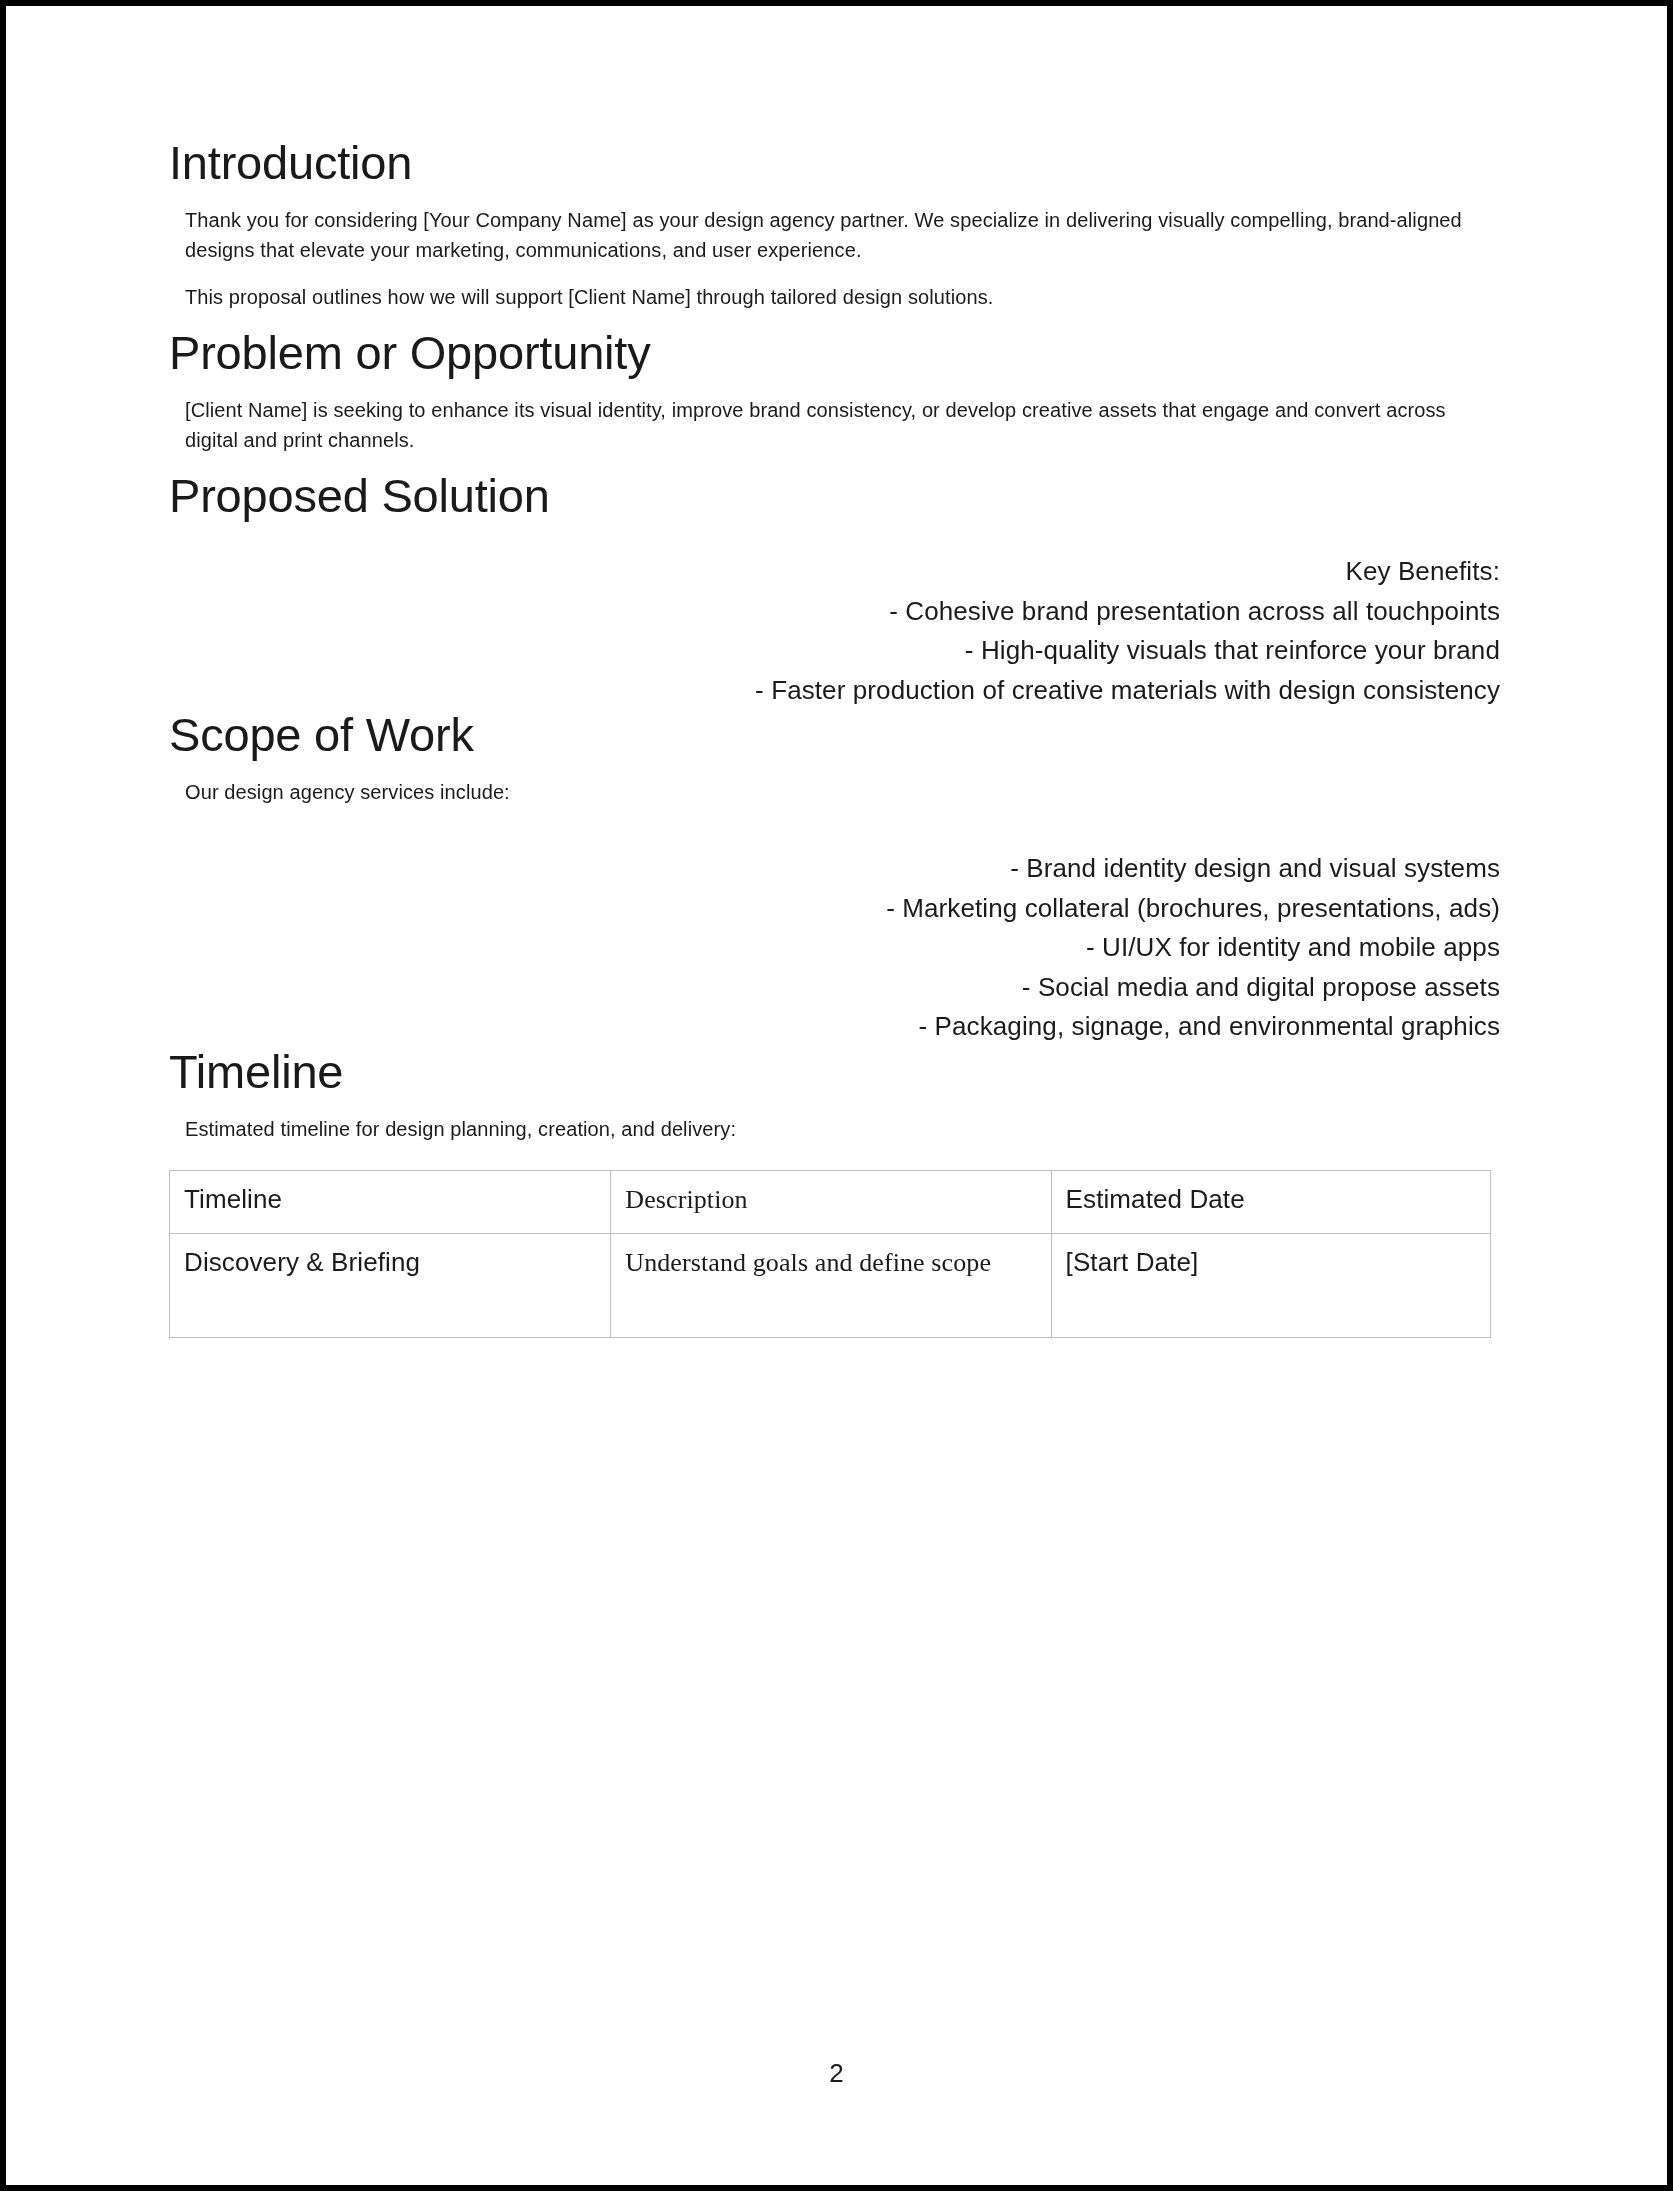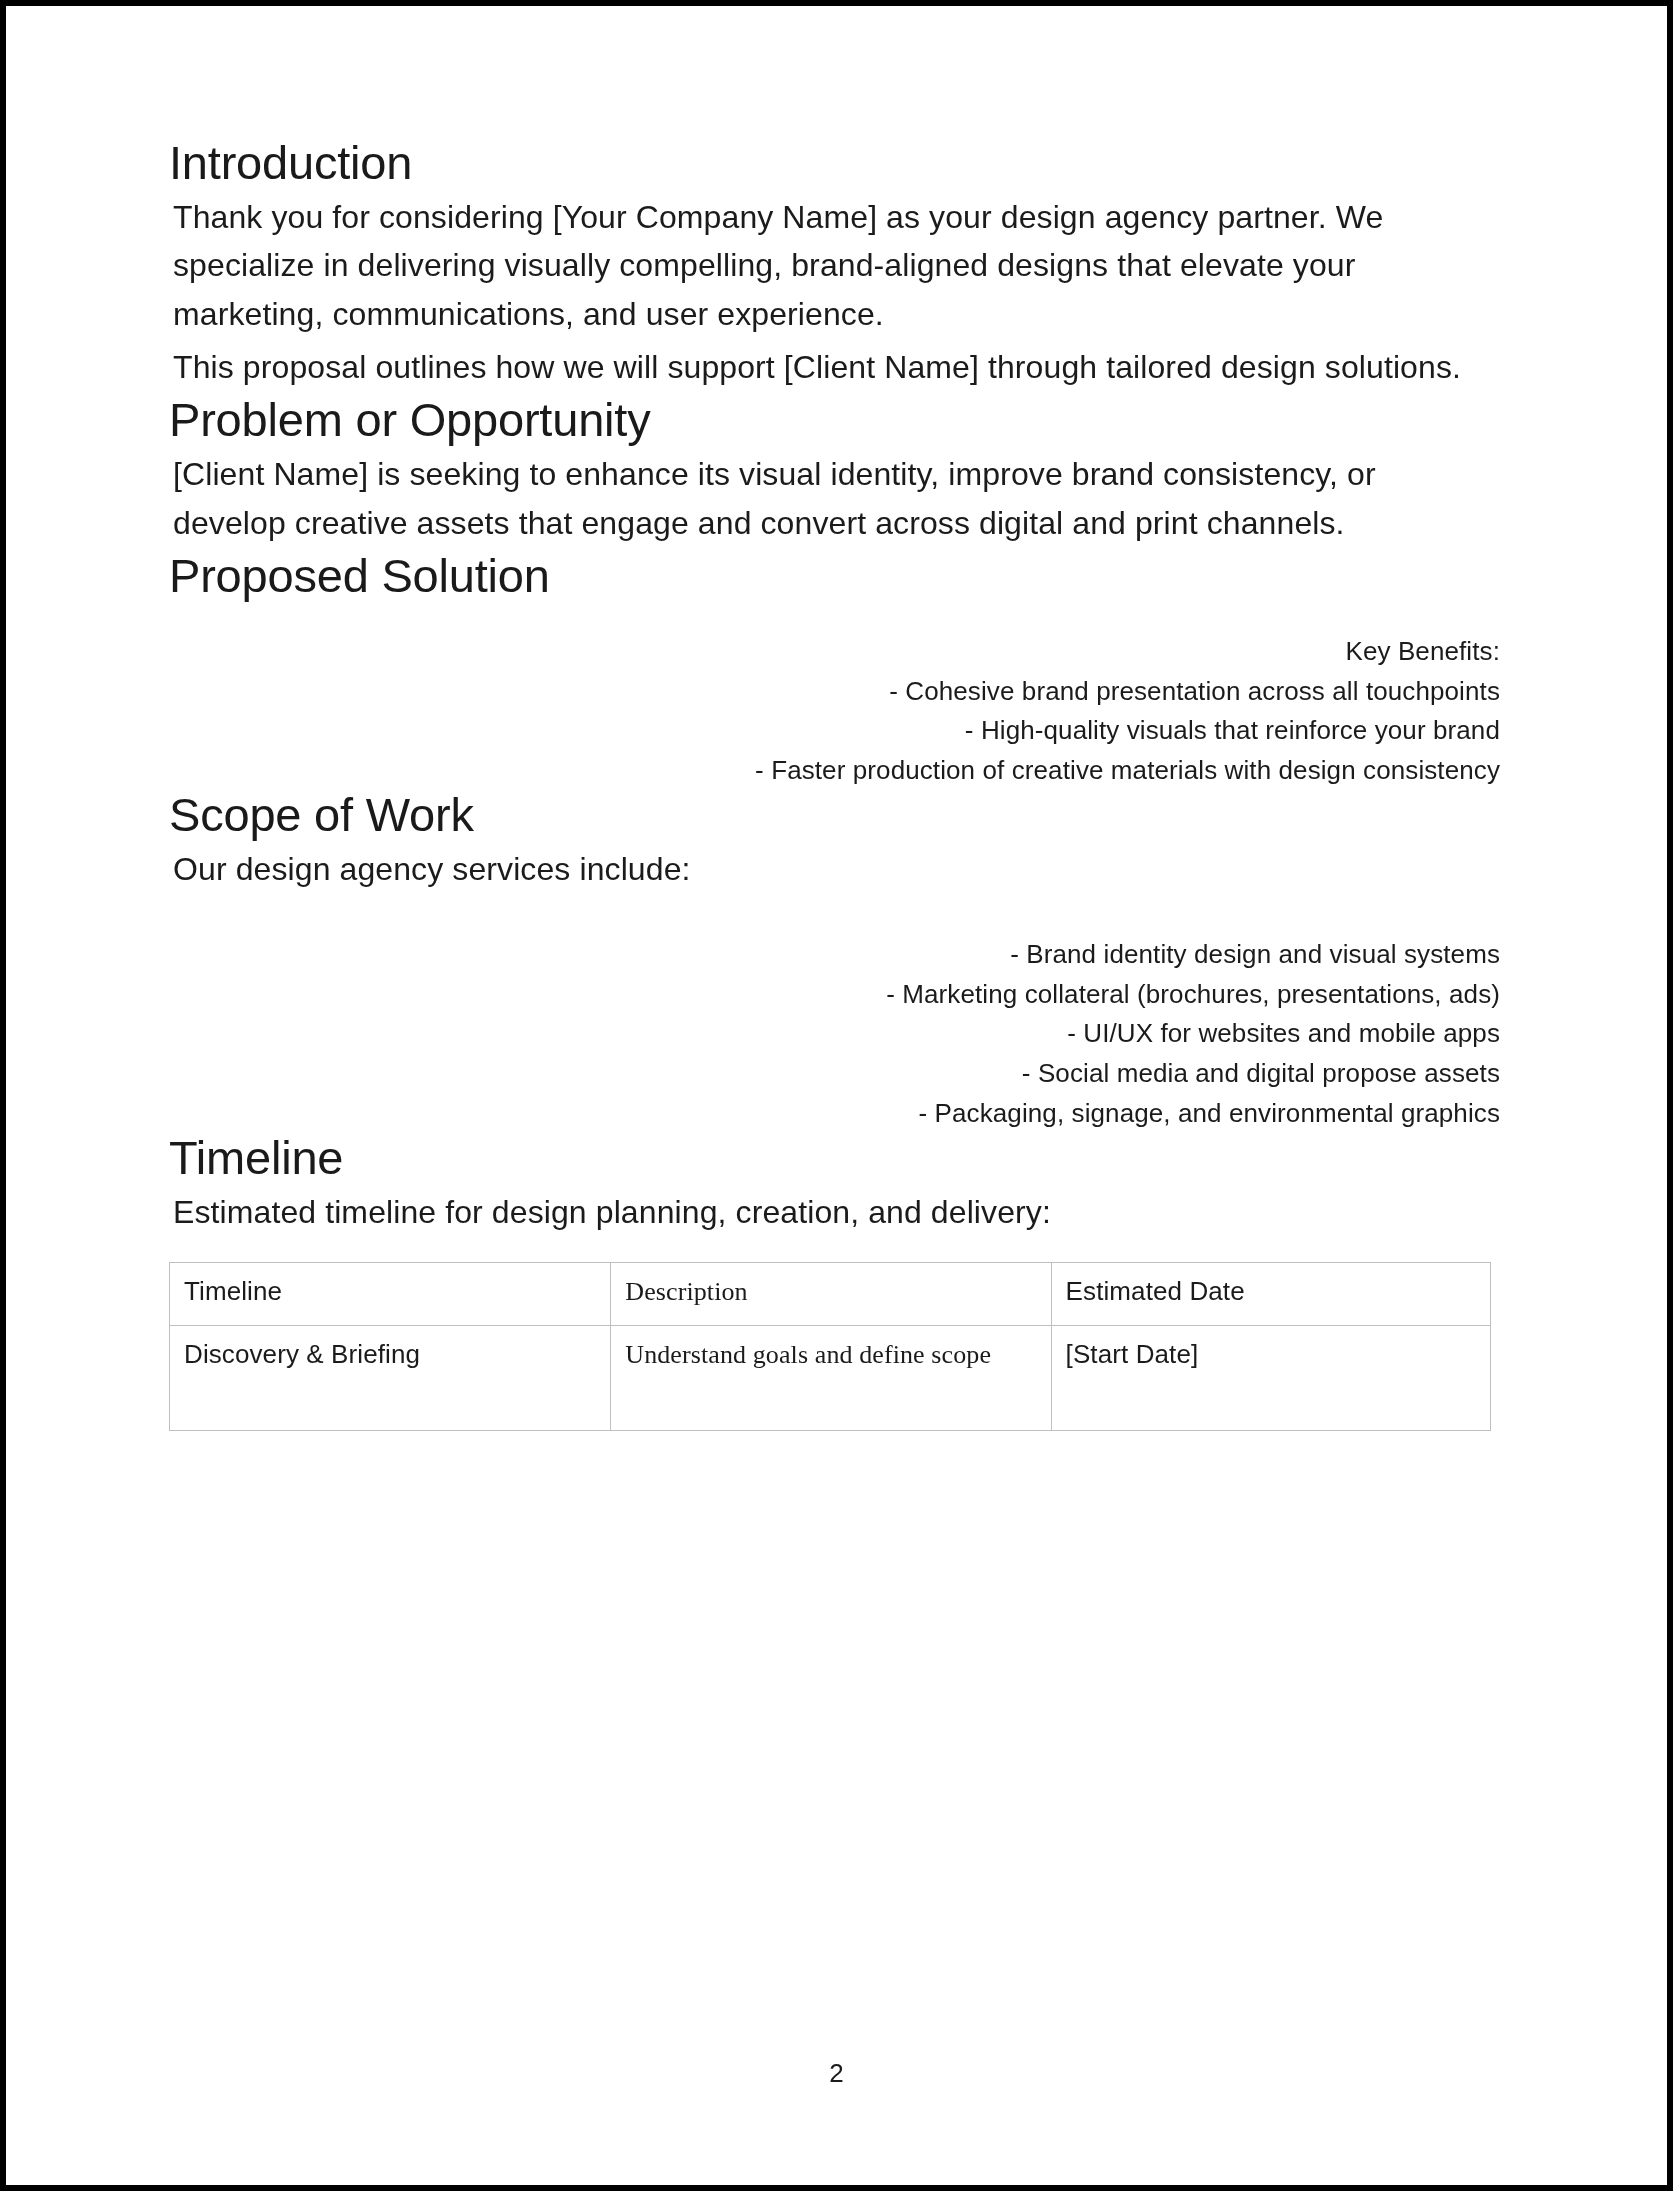--- a/index.html
+++ b/index.html
@@ -50,24 +50,24 @@
     letter-spacing: -0.2px;
   }
 
   .heading-intro { margin-bottom: 23px; }
   .heading-spaced { margin-top: 68px; margin-bottom: 23px; }
 
   p.body-text,
   div.body-text {
     font-family: "Liberation Sans", sans-serif;
     font-weight: 400;
-    font-size: 32px;
+    font-size: 20px;
     line-height: 1.52;
     color: #1b1b1b;
-    margin: 4px;
+    margin: 16px;
     letter-spacing: 0.1px;
   }
 
   .para-gap { margin-top: 28px; }
 
   .list-block {
     margin-top: 0;
     text-align: right;
   }
 
@@ -153,21 +153,21 @@
         <div class="list-row">- Faster production of creative materials with design consistency</div>
       </div>
 
       <h1 class="section-heading heading-spaced">Scope of Work</h1>
 
       <p class="body-text">Our design agency services include:</p>
 
       <div class="list-block block-gap-md">
         <div class="list-row">- Brand identity design and visual systems</div>
         <div class="list-row">- Marketing collateral (brochures, presentations, ads)</div>
-        <div class="list-row">- UI/UX for websites and mobile apps</div>
+        <div class="list-row">- UI/UX for identity and mobile apps</div>
         <div class="list-row">- Social media and digital propose assets</div>
         <div class="list-row">- Packaging, signage, and environmental graphics</div>
       </div>
 
       <h1 class="section-heading heading-spaced">Timeline</h1>
 
       <p class="body-text">Estimated timeline for design planning, creation, and delivery:</p>
 
       <table class="timeline-table">
         <tbody>

